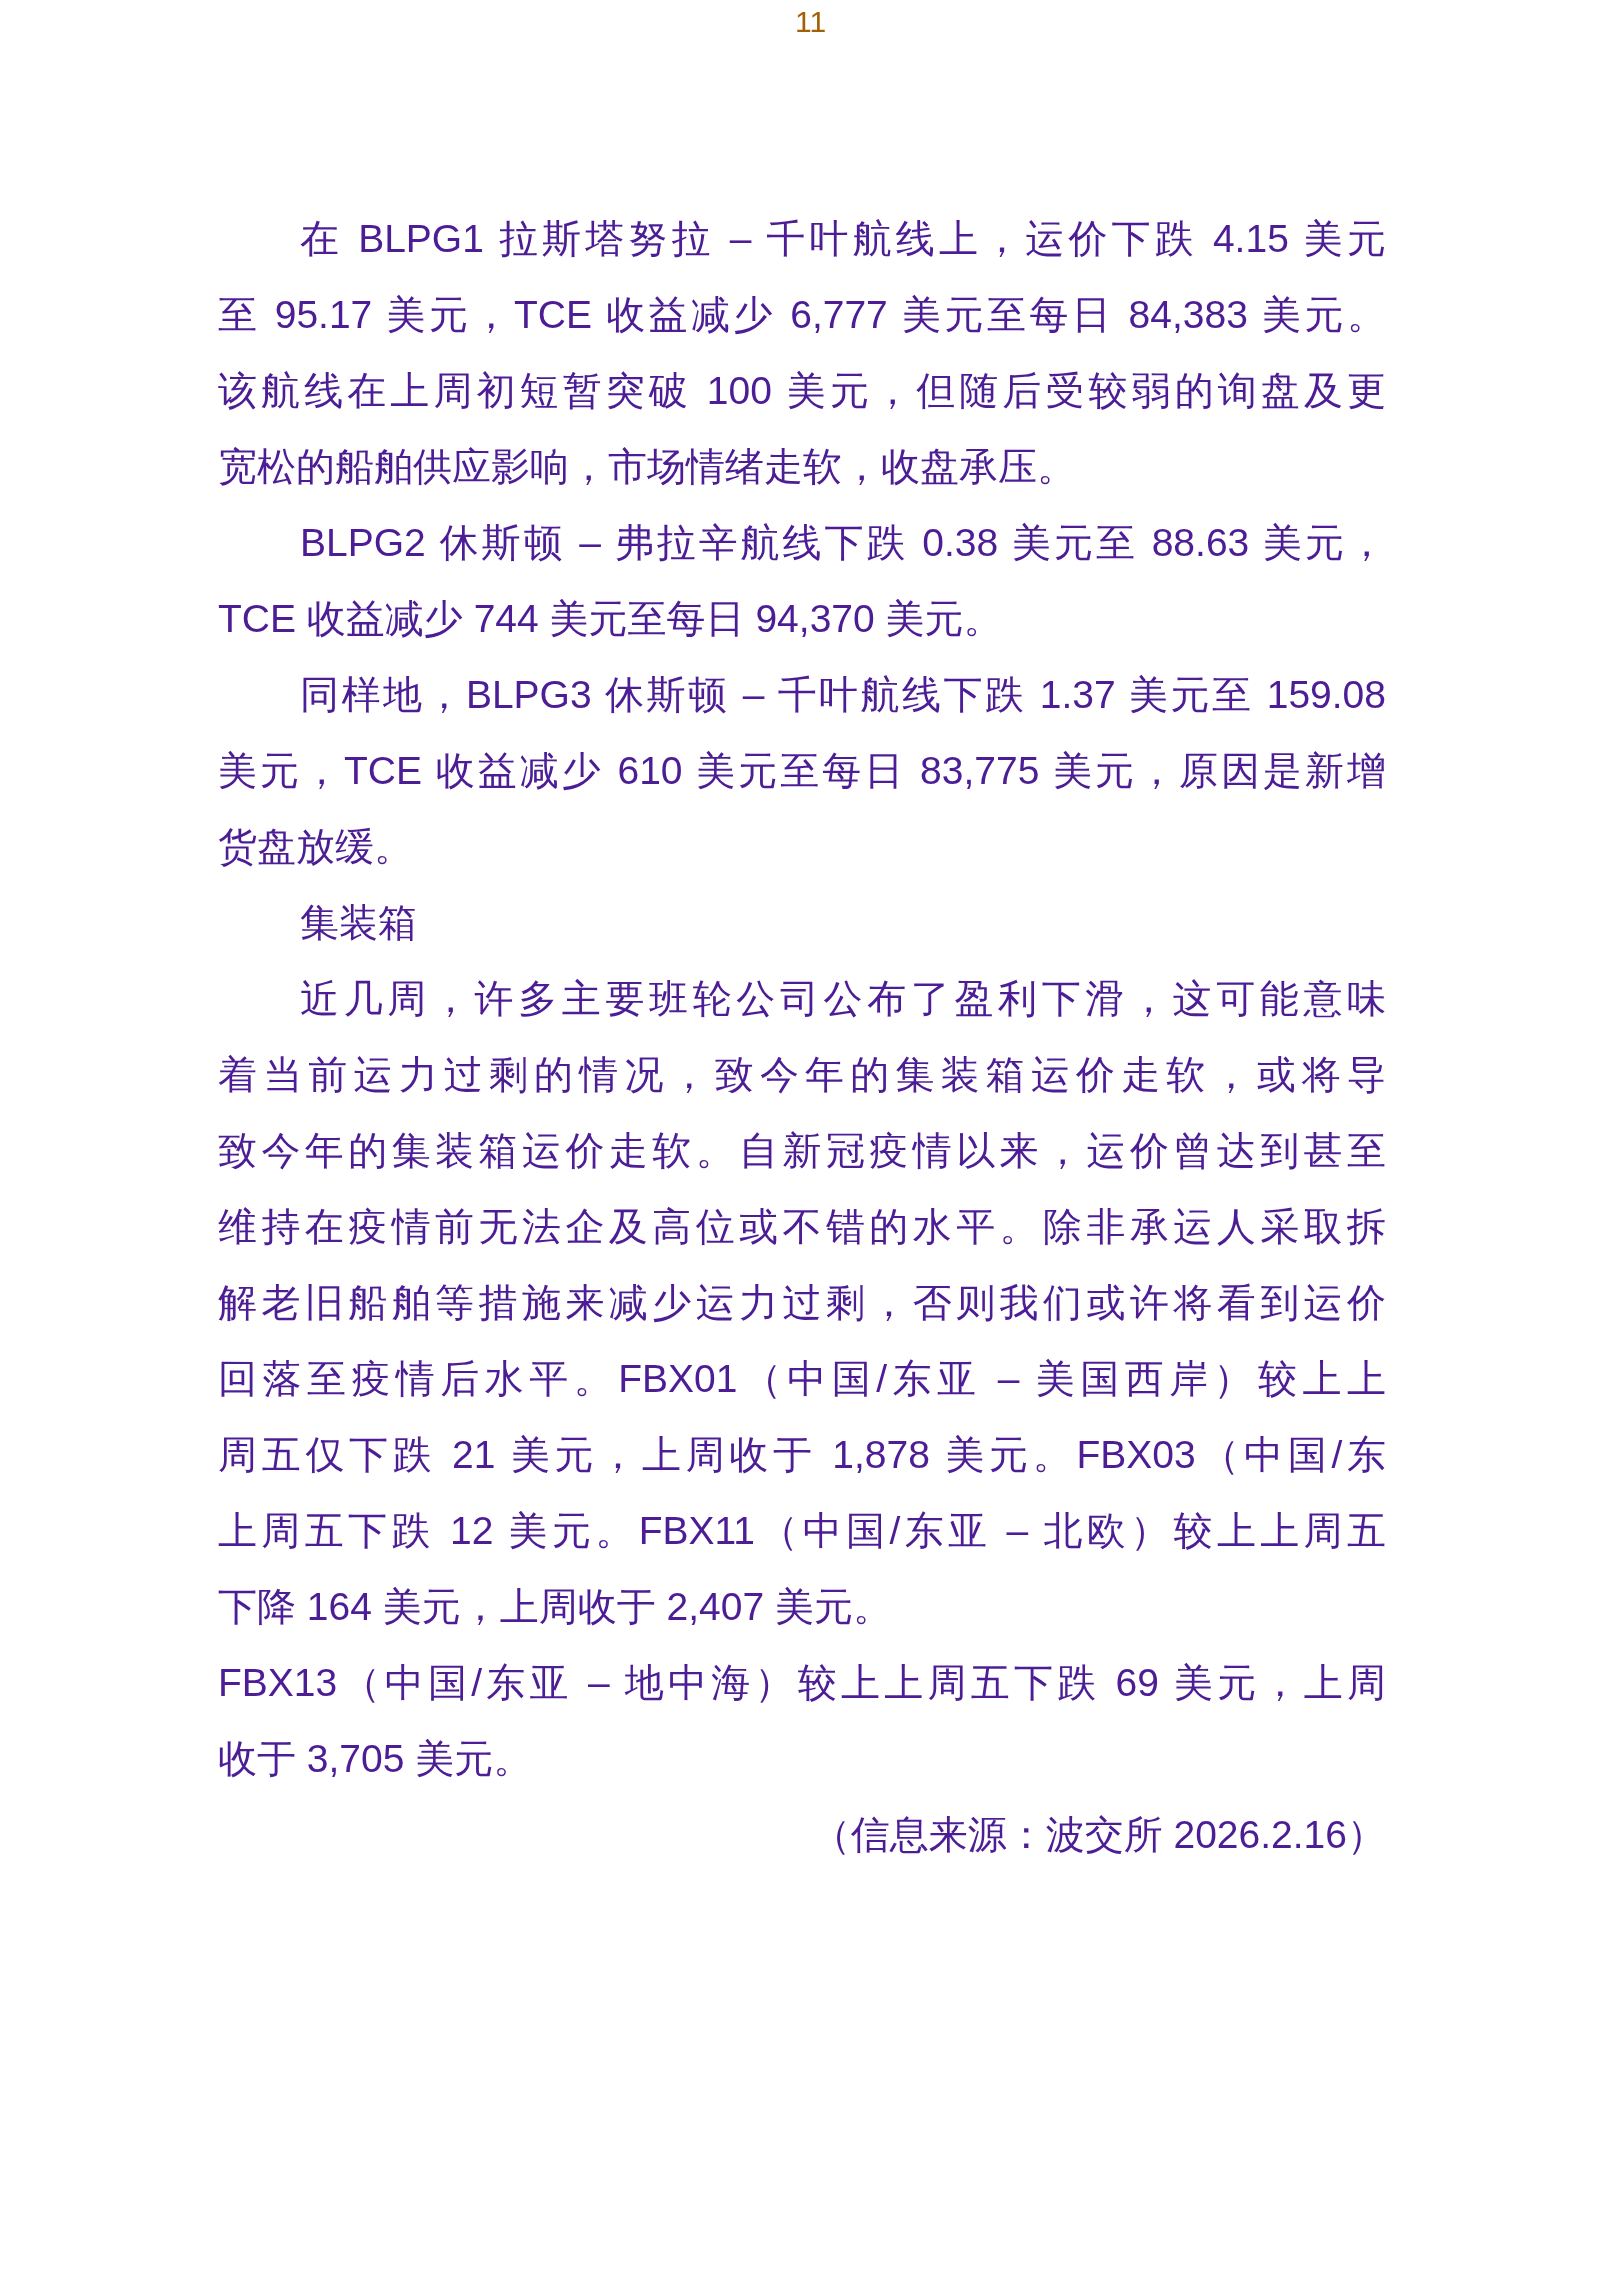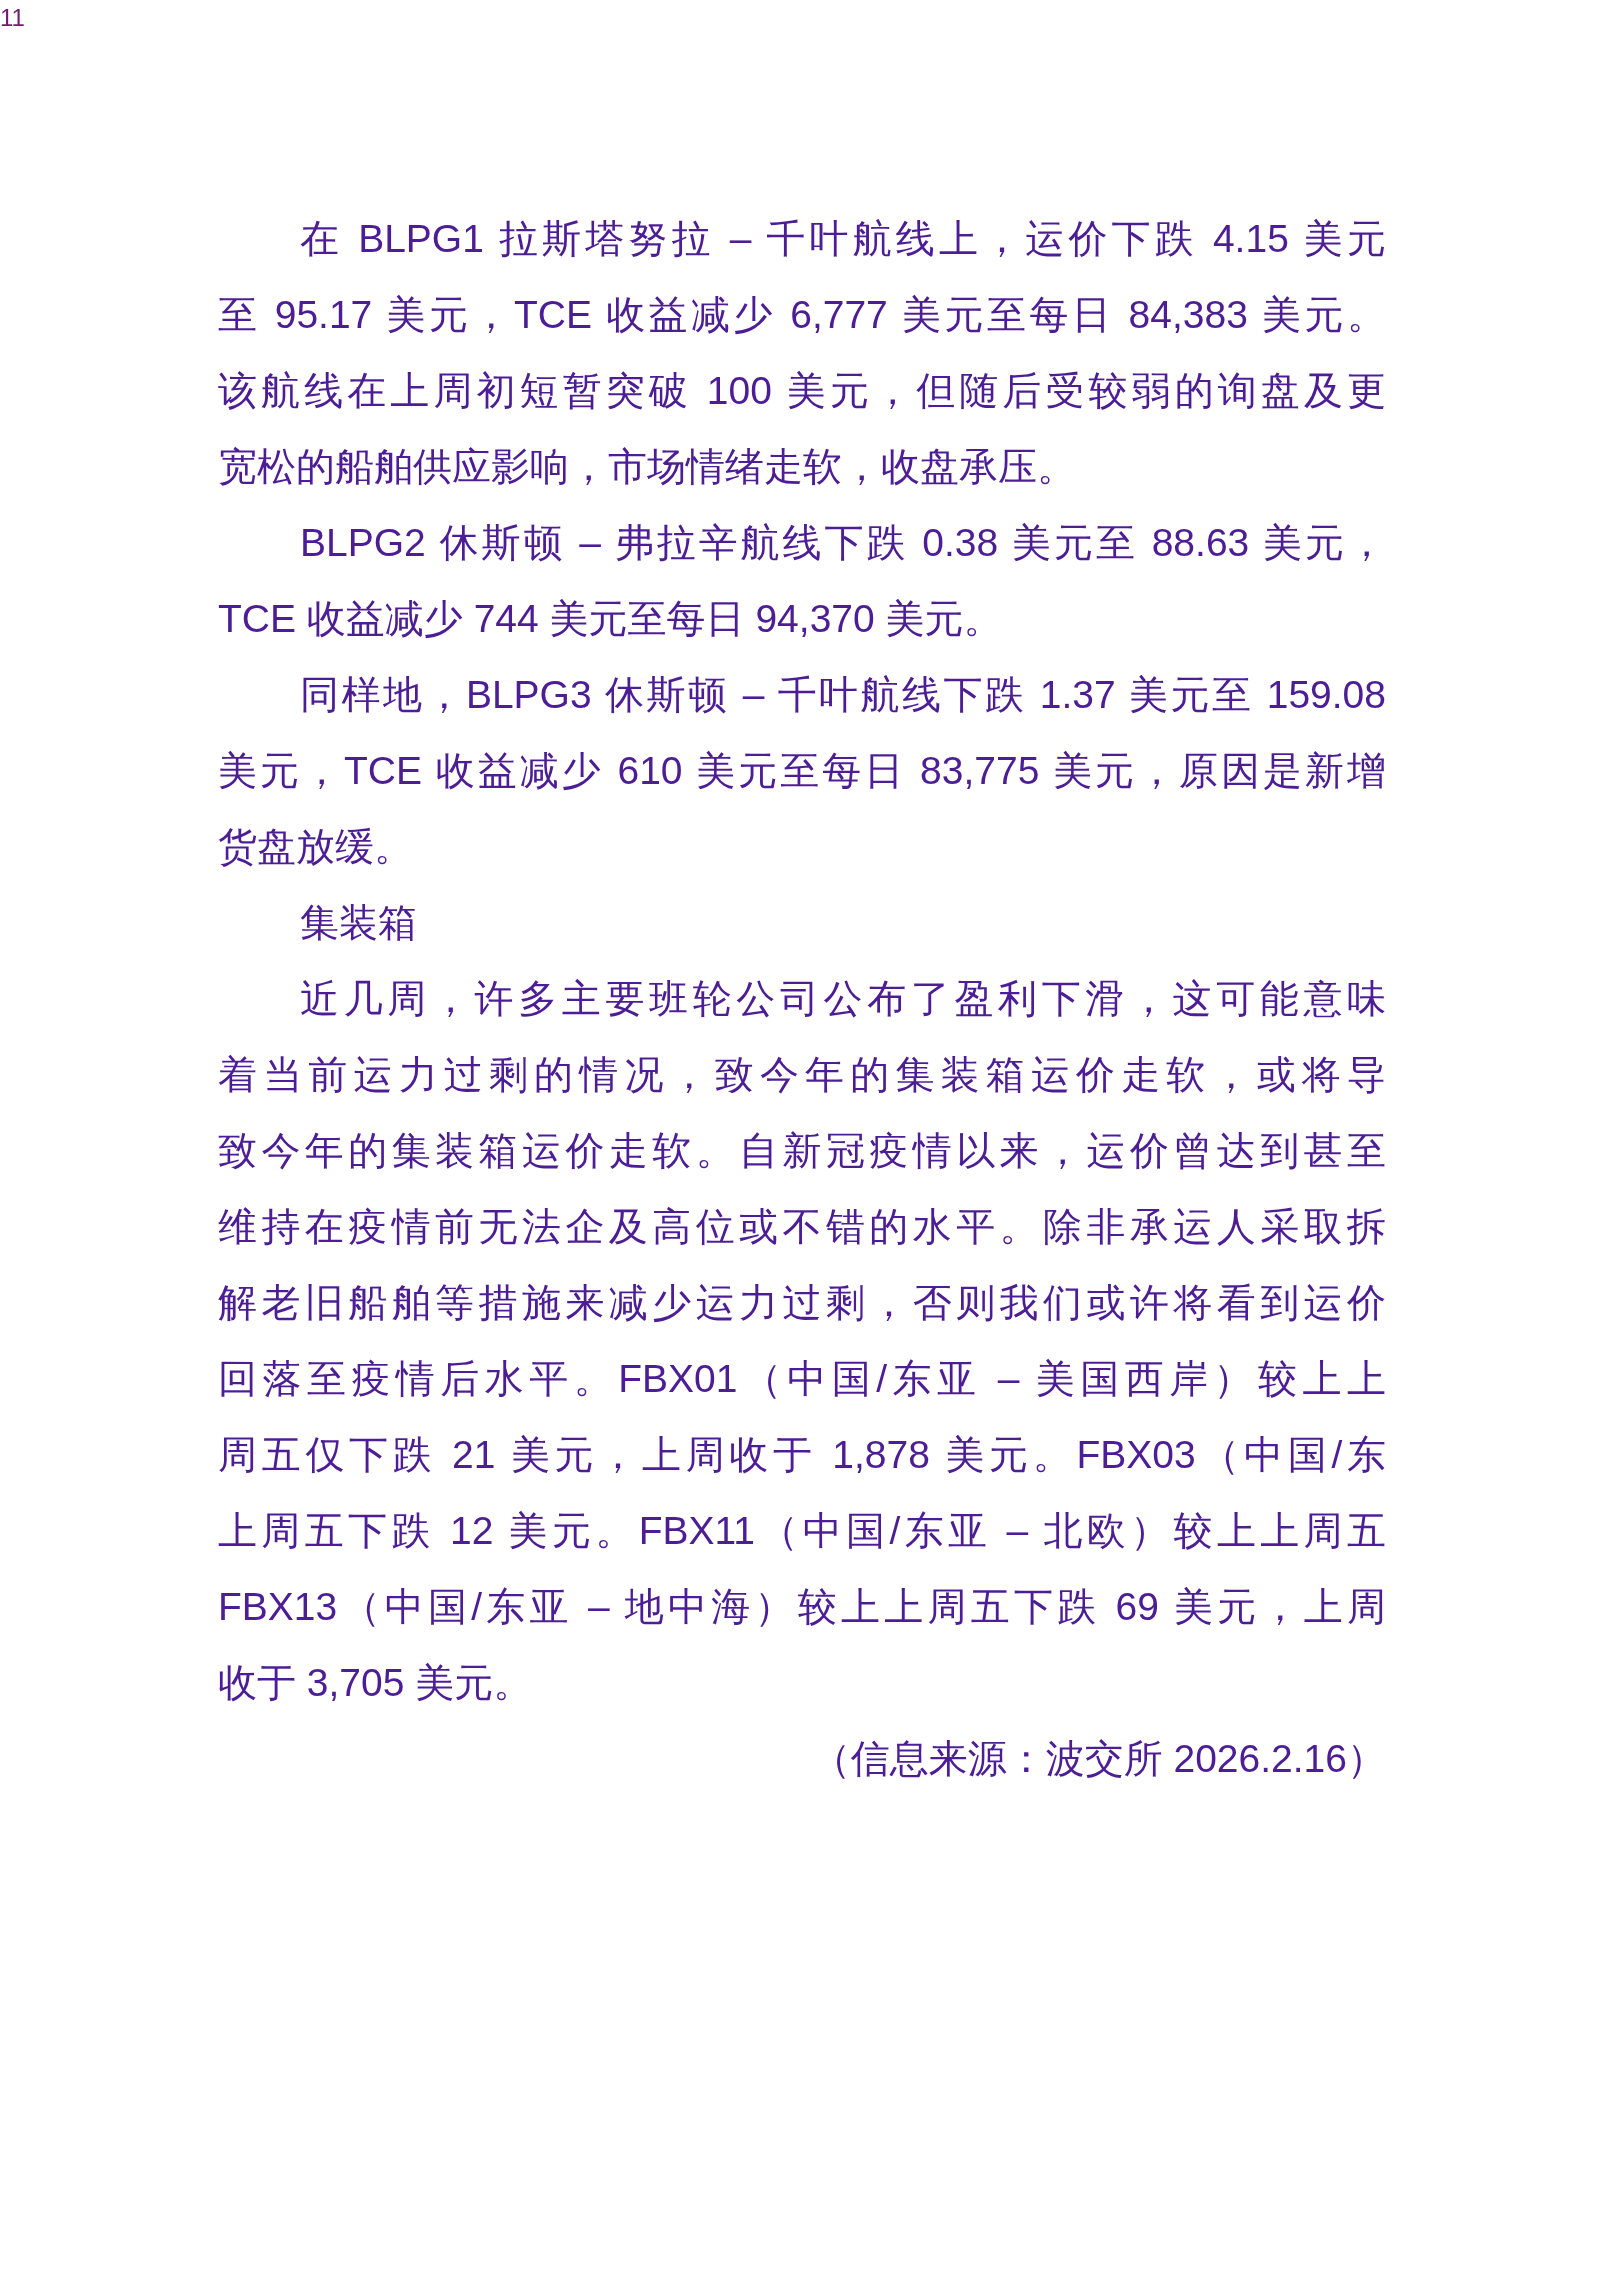--- a/index.html
+++ b/index.html
@@ -14,24 +14,24 @@
     background: #ffffff;
     color: #000000;
     font-family: "Liberation Sans", sans-serif;
     overflow: hidden;
   }
   .page-number {
     position: absolute;
     top: 3.9px;
     left: 0;
     width: 100%;
-    text-align: left;
-    font-size: 24px;
+    text-align: center;
+    font-size: 30px;
     line-height: 1.2;
-    color: #701a75;
+    color: #a16207;
   }
   .text-column {
     position: absolute;
     left: 218px;
     top: 201px;
     width: 1168px;
   }
   .line {
     height: 76px;
     line-height: 76px;
@@ -74,18 +74,19 @@
       <div class="line">货盘放缓。</div>
       <div class="line indent">集装箱</div>
       <div class="line indent justify">近几周，许多主要班轮公司公布了盈利下滑，这可能意味</div>
       <div class="line justify">着当前运力过剩的情况，致今年的集装箱运价走软，或将导</div>
       <div class="line justify">致今年的集装箱运价走软。自新冠疫情以来，运价曾达到甚至</div>
       <div class="line justify">维持在疫情前无法企及高位或不错的水平。除非承运人采取拆</div>
       <div class="line justify">解老旧船舶等措施来减少运力过剩，否则我们或许将看到运价</div>
       <div class="line justify">回落至疫情后水平。FBX01（中国/东亚 – 美国西岸）较上上</div>
       <div class="line justify">周五仅下跌 21 美元，上周收于 1,878 美元。FBX03（中国/东</div>
       <div class="line justify">上周五下跌 12 美元。FBX11（中国/东亚 – 北欧）较上上周五</div>
+      <div class="line">下降 164 美元，上周收于 2,407 美元。</div>
       <div class="line justify">FBX13（中国/东亚 – 地中海）较上上周五下跌 69 美元，上周</div>
       <div class="line">收于 3,705 美元。</div>
       <div class="line align-right">（信息来源：波交所 2026.2.16）</div>
     </div>
 </div>
 
 
 </body></html>

